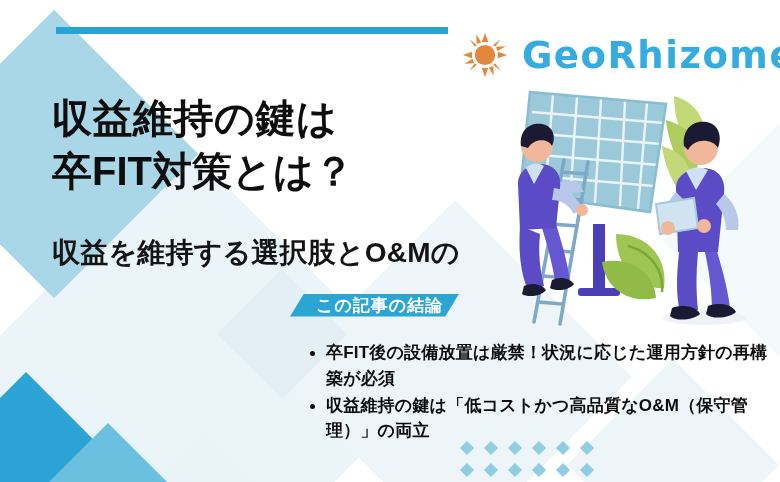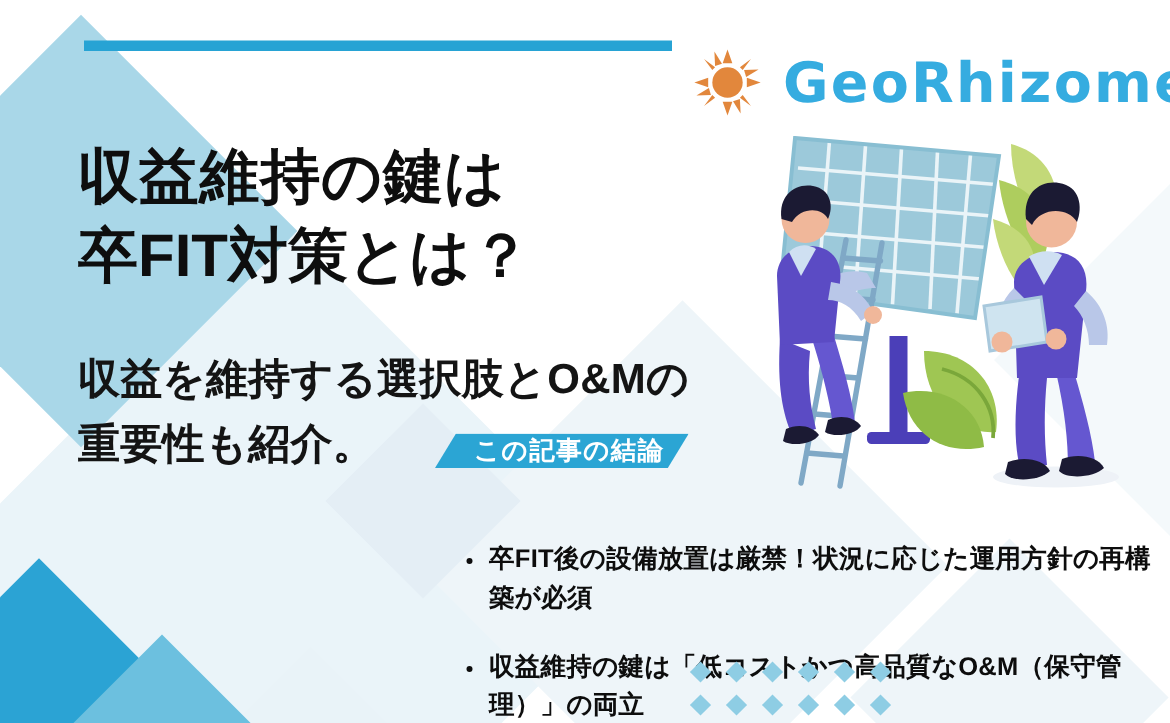--- a/index.html
+++ b/index.html
@@ -125,21 +125,21 @@
     letter-spacing: 0.2px;
     white-space: nowrap;
   }
 
   
   .badge-wrap {
     position: absolute;
     left: 290px; top: 289px;
     height: 32px;
     display: flex;
-    align-items: flex-start;
+    align-items: center;
   }
   .badge-body {
     background: #2ba5d4;
     color: #ffffff;
     font-size: 17px;
     font-weight: 700;
     letter-spacing: 1px;
     display: flex;
     align-items: center;
     padding: 0 16px 0 26px;
@@ -162,21 +162,21 @@
     position: absolute;
     left: 306px; top: 340px;
     width: 462px;
     font-size: 17px;
     font-weight: 700;
     color: #0d0d0d;
     line-height: 1.52;
     letter-spacing: 0.2px;
   }
   .bullets ul { margin: 0; padding-left: 20px; }
-  .bullets li { margin-bottom: 1px; margin-top: 20px; }
+  .bullets li { margin-bottom: 1px; }
   .bullets li::marker { font-size: 15px; }
 
   
   .dot-grid {
     position: absolute;
     left: 462px; top: 443px;
     display: grid;
     grid-template-columns: repeat(6, 24px);
     grid-auto-rows: 22px;
   }
@@ -237,21 +237,20 @@
     <span class="logo-text">GeoRhizome</span>
   </div>
 
   <div class="headline">
     <div class="l1">収益維持の鍵は</div>
     <div class="l2">卒FIT対策とは？</div>
   </div>
 
   <div class="subhead">
     <div>収益を維持する選択肢とO&amp;Mの</div>
-    <div>重要性も紹介。</div>
   </div>
 
   <div class="badge-wrap">
     <div class="badge-body">この記事の結論</div>
     <div class="badge-slashes">
       <div class="slash"></div>
       <div class="slash"></div>
       <div class="slash"></div>
     </div>
   </div>

